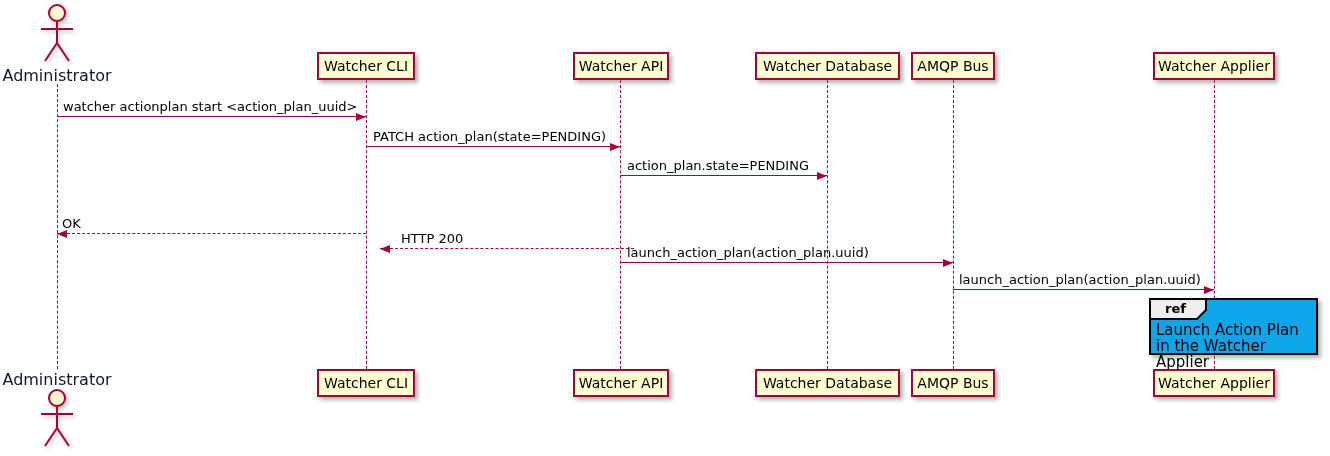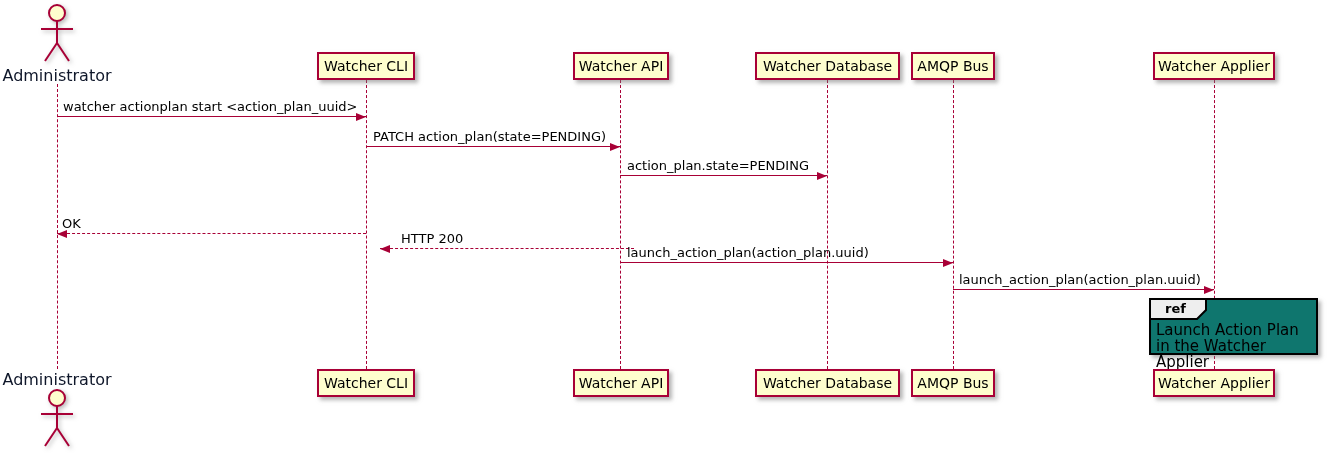--- a/index.html
+++ b/index.html
@@ -68,21 +68,21 @@
     width: 0; height: 0;
     border-top: 4px solid transparent;
     border-bottom: 4px solid transparent;
   }
   .arrowhead.right { right: 0; border-left: 10px solid #A80036; }
   .arrowhead.left  { left: 0;  border-right: 10px solid #A80036; }
 
   
   .ref-box {
     position: absolute;
-    background: #0f766e;
+    background: #0ea5e9;
     border: 2px solid #000000;
     box-shadow: 3px 3px 4px rgba(120,120,120,0.55);
   }
   .ref-header { position: absolute; top: -2px; left: -2px; }
   .ref-keyword {
     position: absolute;
     top: 1px; left: 14px;
     font-weight: bold;
     font-size: 13px;
     color: #000000;

